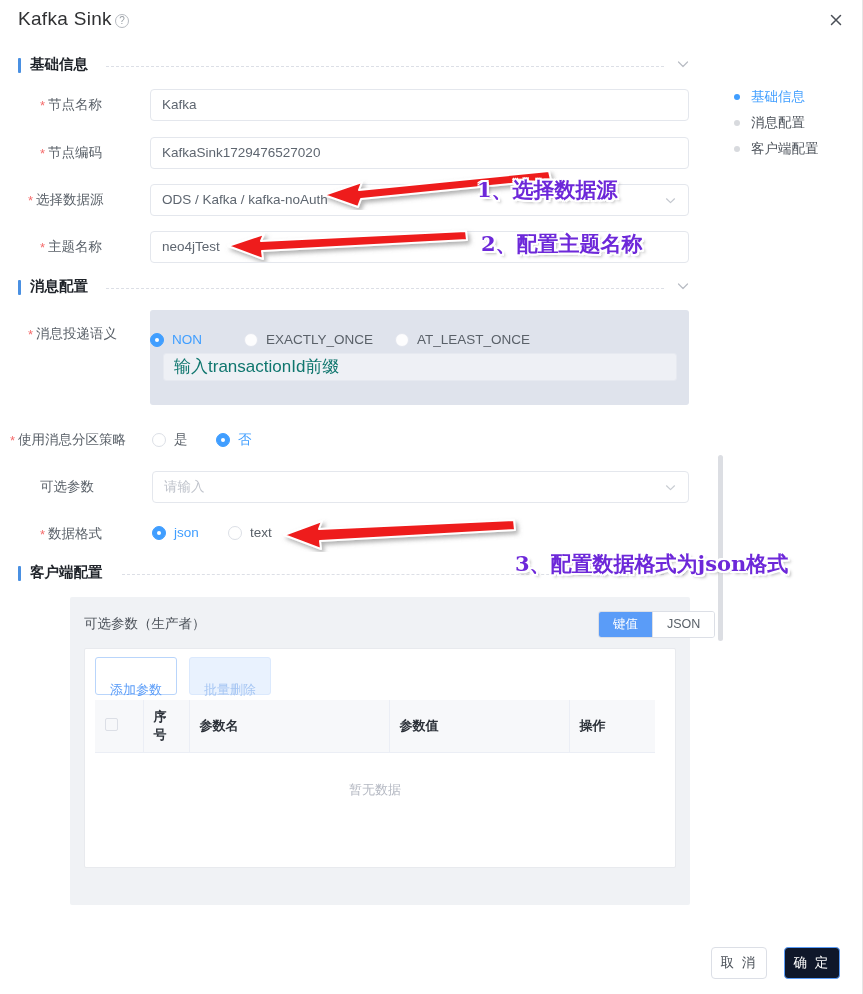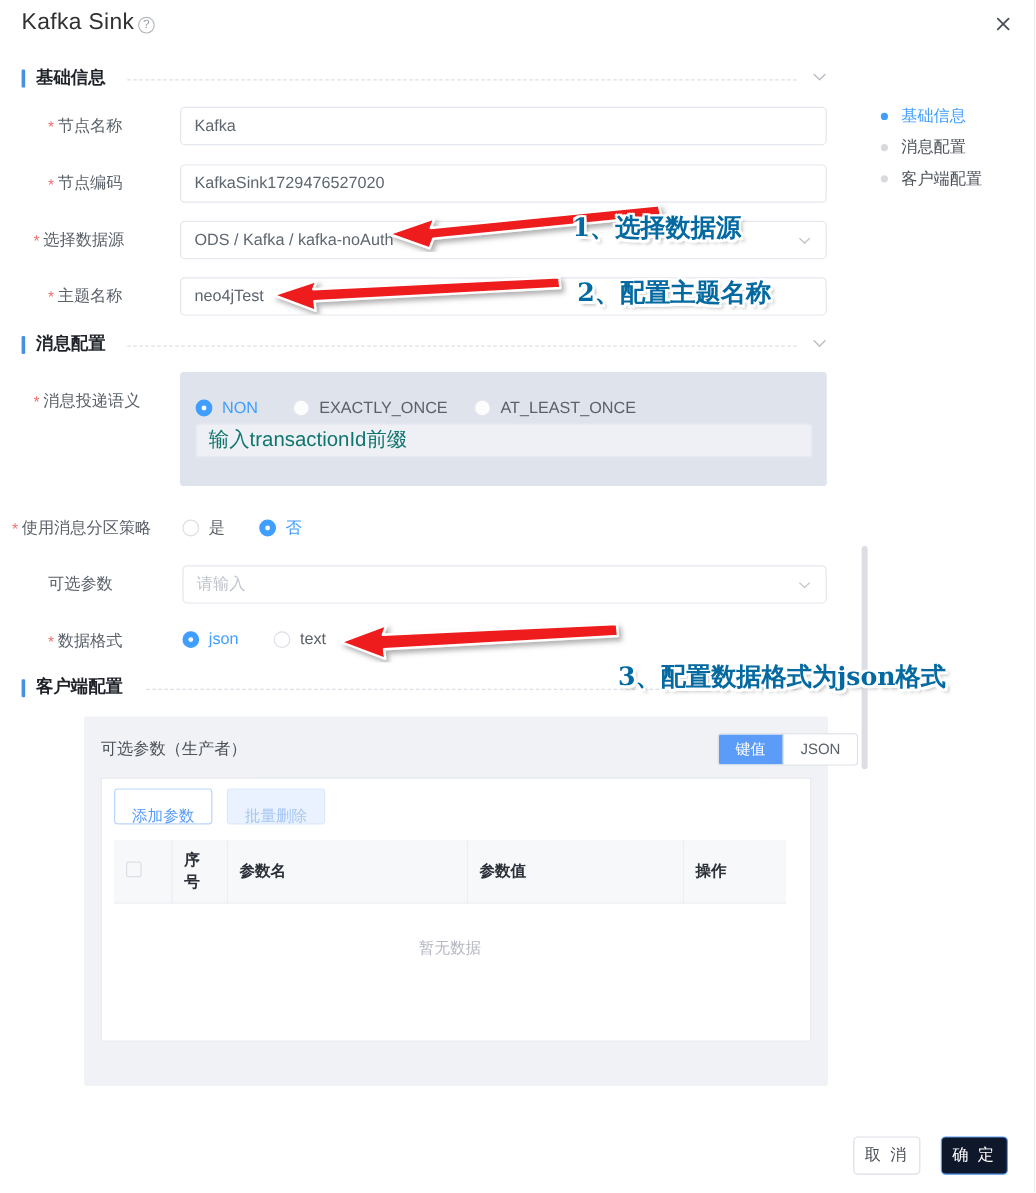--- a/index.html
+++ b/index.html
@@ -171,21 +171,21 @@
   .seg-btn:last-child { border-right: none; }
   .seg-btn.active { background: #5a9cf8; color: #ffffff; }
 
   .cc-card {
     position: absolute; left: 84px; top: 648px;
     width: 592px; height: 220px;
     background: #ffffff; border: 1px solid #e8eaee; border-radius: 2px;
   }
   .btn-sm {
     position: absolute; height: 30px; border-radius: 3px;
-    font-size: 13px; line-height: 28px; padding: 8px 14px;
+    font-size: 13px; line-height: 28px; padding: 18px 14px;
     cursor: pointer; white-space: nowrap;
   }
   .btn-ghost {
     border: 1px solid #b9d5fb; background: #ffffff; color: #5a9cf8;
   }
   .btn-dis {
     border: 1px solid #dbe9fd; background: #e9f2fe; color: #a6c6f3;
     cursor: default;
   }
 
@@ -231,21 +231,21 @@
   .btn-ok {
     left: 784px; width: 56px;
     background: #0f172a; color: #fff; border: 1px solid #5a9cf8;
     letter-spacing: 2px;
   }
 
   
   .anno {
     position: absolute;
     font-family: "DejaVu Serif", "Liberation Serif", serif;
-    font-weight: bold; color: #0369a1; font-size: 21px;
+    font-weight: bold; color: #6d28d9; font-size: 21px;
     white-space: nowrap;
     text-shadow:
       -2px -2px 0 #fff, 2px -2px 0 #fff, -2px 2px 0 #fff, 2px 2px 0 #fff,
       -2px 0 0 #fff, 2px 0 0 #fff, 0 -2px 0 #fff, 0 2px 0 #fff,
       3px 3px 3px rgba(90,90,90,.45);
     pointer-events: none;
   }
   .anno-arrow { position: absolute; pointer-events: none; }
 </style>
 </head>
@@ -298,21 +298,21 @@
     <span class="chev">
       <svg width="14" height="14" viewBox="0 0 14 14">
         <path d="M2.5 5 L7 9.5 L11.5 5" stroke="#b9bdc4" stroke-width="1.2" fill="none" stroke-linecap="round" stroke-linejoin="round"></path>
       </svg>
     </span>
   </div>
 
   <div class="deliv-panel"></div>
   <div class="f-label req" style="left:28px; top:325px; width:117px;">消息投递语义</div>
 
-  <div class="radio-wrap" style="left:163px; top:332px;">
+  <div class="radio-wrap" style="left:150px; top:332px;">
     <span class="rdo on"></span>
     <span class="rdo-label sel">NON</span>
   </div>
   <div class="radio-wrap" style="left:244px; top:332px;">
     <span class="rdo flat"></span>
     <span class="rdo-label">EXACTLY_ONCE</span>
   </div>
   <div class="radio-wrap" style="left:395px; top:332px;">
     <span class="rdo flat"></span>
     <span class="rdo-label">AT_LEAST_ONCE</span>

